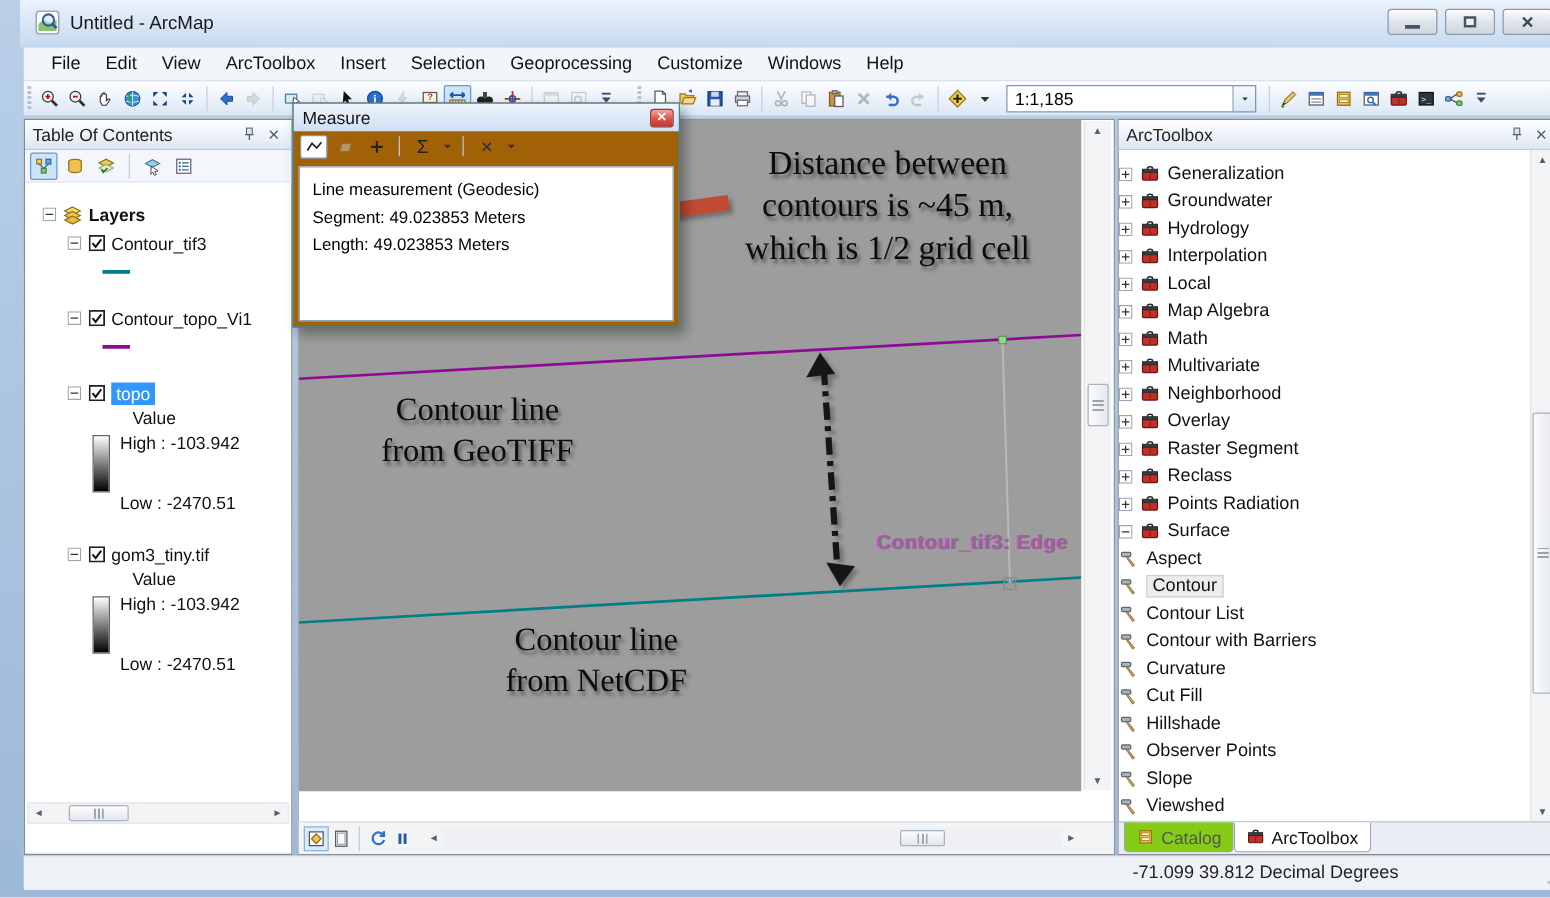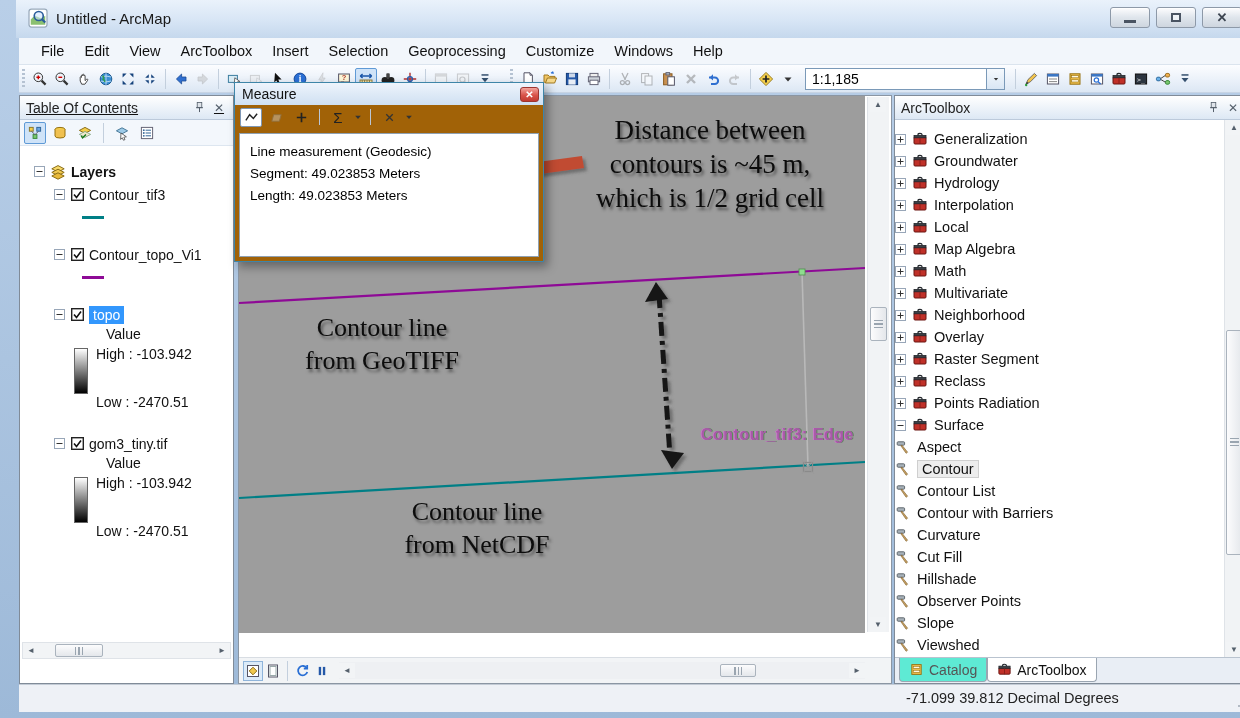--- a/index.html
+++ b/index.html
@@ -44,21 +44,21 @@
     background:linear-gradient(#f5f9fd,#d9e6f4); display:flex; align-items:center; justify-content:center; }
 
   
   .panel { position:absolute; top:95px; bottom:34px; background:#fff; border:1px solid #808b98; }
   .panel-header { height:24px; background:linear-gradient(#ffffff,#dde8f4); border-bottom:1px solid #bccadb;
     display:flex; align-items:center; padding:0 6px; font-size:14px; color:#222; }
   .panel-header .ph-title { flex:1; }
   .ph-btn { width:16px; height:16px; display:flex; align-items:center; justify-content:center;
     color:#55606c; font-size:12px; margin-left:4px; }
 
-  .toc { left:3px; width:215px; height:589px;text-decoration:underline; }
+  .toc { left:3px; width:215px; height:589px; }
   .toc-toolbar { height:26px; background:#f3f7fc; border-bottom:1px solid #dde6f0; display:flex;
     align-items:center; padding-left:4px; gap:3px; }
   .toc-tb-btn { width:22px; height:22px; display:flex; align-items:center; justify-content:center;
     border:1px solid transparent; border-radius:2px; }
   .toc-tb-btn.active { background:#cfe3f8; border:1px solid #5f9ad6; }
   .toc-tree { position:absolute; top:58px; left:0; right:0; bottom:40px; overflow:hidden; padding-top:6px; }
   .trow { display:flex; align-items:center; height:23px; font-size:14px; }
   .trow .lbl { margin-left:5px; white-space:nowrap; }
   .trow .lbl.sel { background:#3297fd; color:#fff; padding:1px 4px; }
   .trow.bold .lbl { font-weight:bold; }
@@ -118,21 +118,21 @@
   .xrow .xic { margin:0 6px 0 6px; flex:none; }
   .xrow .xlbl.sel { background:#ededed; border:1px solid #cfcfcf; padding:0 4px; }
   .tbx-vscroll { position:absolute; top:24px; right:2px; bottom:26px; width:21px; background:#f1f3f5;
     border-left:1px solid #dfe3e8; }
   .tbx-vscroll .up { position:absolute; top:0; left:1px; }
   .tbx-vscroll .down { position:absolute; bottom:0; left:1px; }
   .tbx-vscroll .vthumb { position:absolute; left:1px; top:210px; width:17px; height:225px; }
   .tbx-tabs { position:absolute; left:0; bottom:0; right:0; height:26px; background:#e9eef5;
     border-top:1px solid #b9c3cf; display:flex; align-items:flex-start; padding-left:4px; }
   .tab { display:flex; align-items:center; gap:5px; height:24px; padding:0 9px; font-size:14px;
-    border:1px solid #9aa5b1; border-top:none; border-radius:0 0 4px 4px; background:#5eead4; color:#555; }
+    border:1px solid #9aa5b1; border-top:none; border-radius:0 0 4px 4px; background:#84cc16; color:#555; }
   .tab.active { background:#fff; color:#111; }
 
   
   .statusbar { position:absolute; left:3px; right:3px; bottom:6px; height:28px; background:#eef1f6;
     border-top:1px solid #c3cbd5; }
   .statusbar .coords { position:absolute; left:887px; top:5px; font-size:14.5px; color:#222; }
   .statusbar .resize-grip { position:absolute; right:4px; bottom:4px; }
 
   
   .measure { position:absolute; left:218px; top:82px; width:310px; height:180px; z-index:50;

